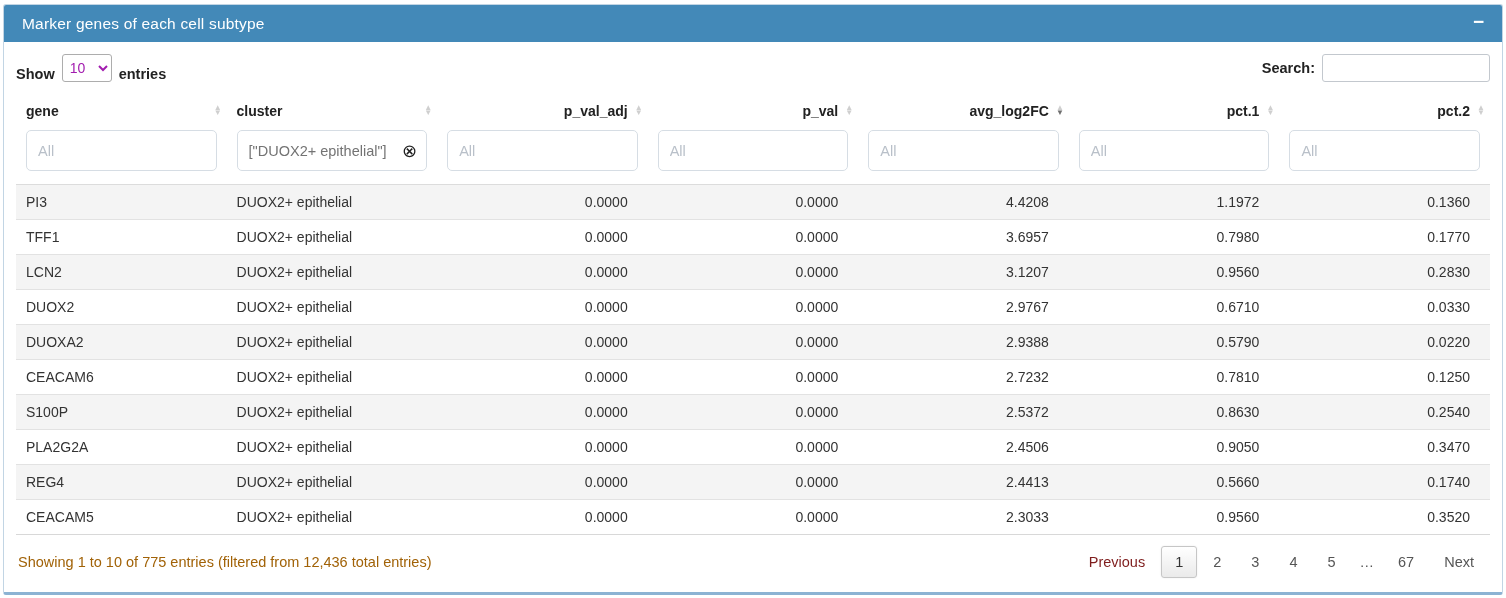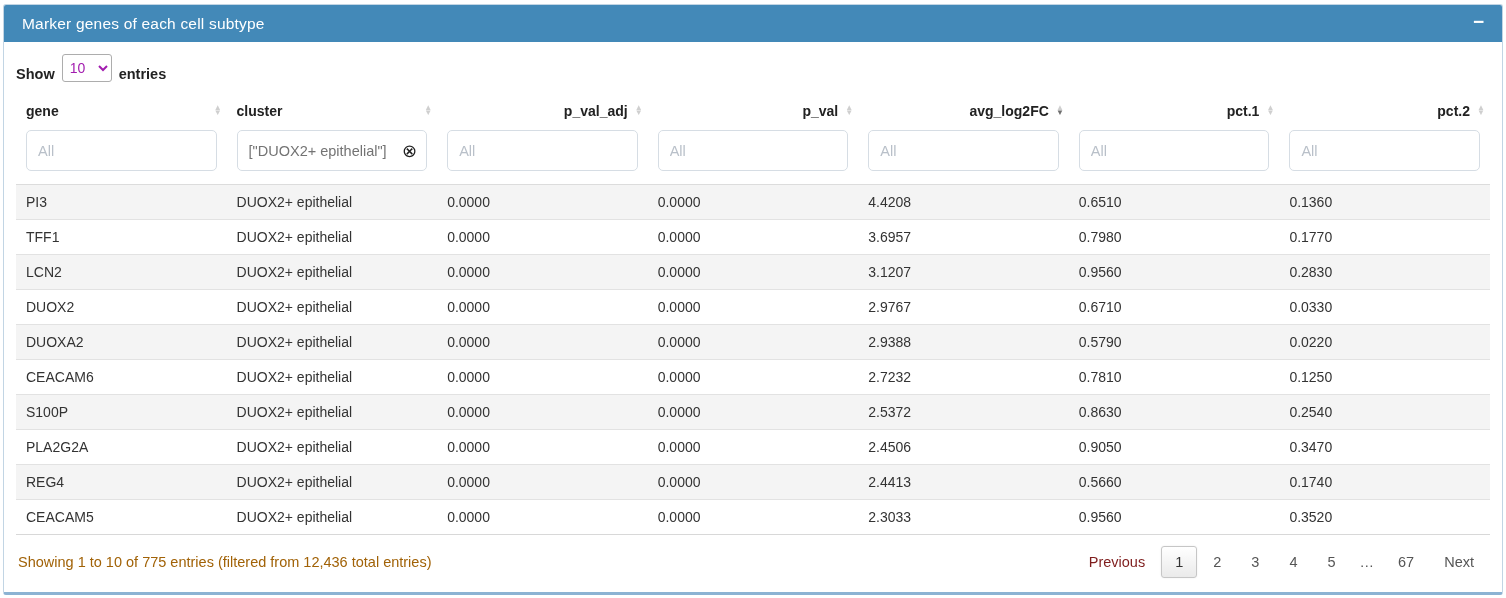--- a/index.html
+++ b/index.html
@@ -82,21 +82,21 @@
     font-size:18px;color:#1f1f1f;cursor:pointer;line-height:1;user-select:none;
   }
   tbody tr{border-top:1px solid var(--line);}
   tbody tr:first-child{border-top:none;}
   tbody tr:nth-child(odd){background:var(--row-stripe);}
   tbody tr:last-child{border-bottom:1px solid #d8d8d8;}
   tbody td{
     padding:9px 20px 9px 10px;color:#333;
     white-space:nowrap;overflow:hidden;text-overflow:ellipsis;
   }
-  td.col-right{text-align:left;}
+  td.col-right{text-align:right;}
   
   .table-footer{display:flex;justify-content:space-between;align-items:center;padding:11px 2px 4px;}
   .info{font-size:14.5px;color:#a16207;}
   .pagination{list-style:none;display:flex;align-items:center;margin:0;padding:0;}
   .pagination li{margin-left:2px;}
   .page-link{
     display:block;padding:7px 13px;font-size:14.5px;color:#555;
     text-decoration:none;border:1px solid transparent;border-radius:3px;cursor:pointer;
   }
   .page-link.active{
@@ -118,20 +118,24 @@
     </header>
 
     <div class="box-body">
 
       <div class="controls">
         <div class="length-ctrl">
           <span>Show</span>
           <select id="len-select"><option>10</option></select>
           <span>entries</span>
         </div>
+        <div class="search-ctrl">
+          <span>Search:</span>
+          <input id="search-input" type="text" value="" style="">
+        </div>
       </div>
 
       <table>
         <thead>
           <tr id="header-row">
               <th class="col-left"><span>gene</span><span class="sort-icons">
                   <span>▲</span>
                   <span>▼</span>
                 </span></th>
               <th class="col-left"><span>cluster</span><span class="sort-icons">
@@ -183,21 +187,21 @@
               </td>
             </tr>
         </thead>
         <tbody id="table-body">
             <tr>
               <td class="col-left">PI3</td>
               <td class="col-left">DUOX2+ epithelial</td>
               <td class="col-right">0.0000</td>
               <td class="col-right">0.0000</td>
               <td class="col-right">4.4208</td>
-              <td class="col-right">0.6510</td>
+              <td class="col-right">1.1972</td>
               <td class="col-right">0.1360</td>
             </tr>
             <tr>
               <td class="col-left">TFF1</td>
               <td class="col-left">DUOX2+ epithelial</td>
               <td class="col-right">0.0000</td>
               <td class="col-right">0.0000</td>
               <td class="col-right">3.6957</td>
               <td class="col-right">0.7980</td>
               <td class="col-right">0.1770</td>

